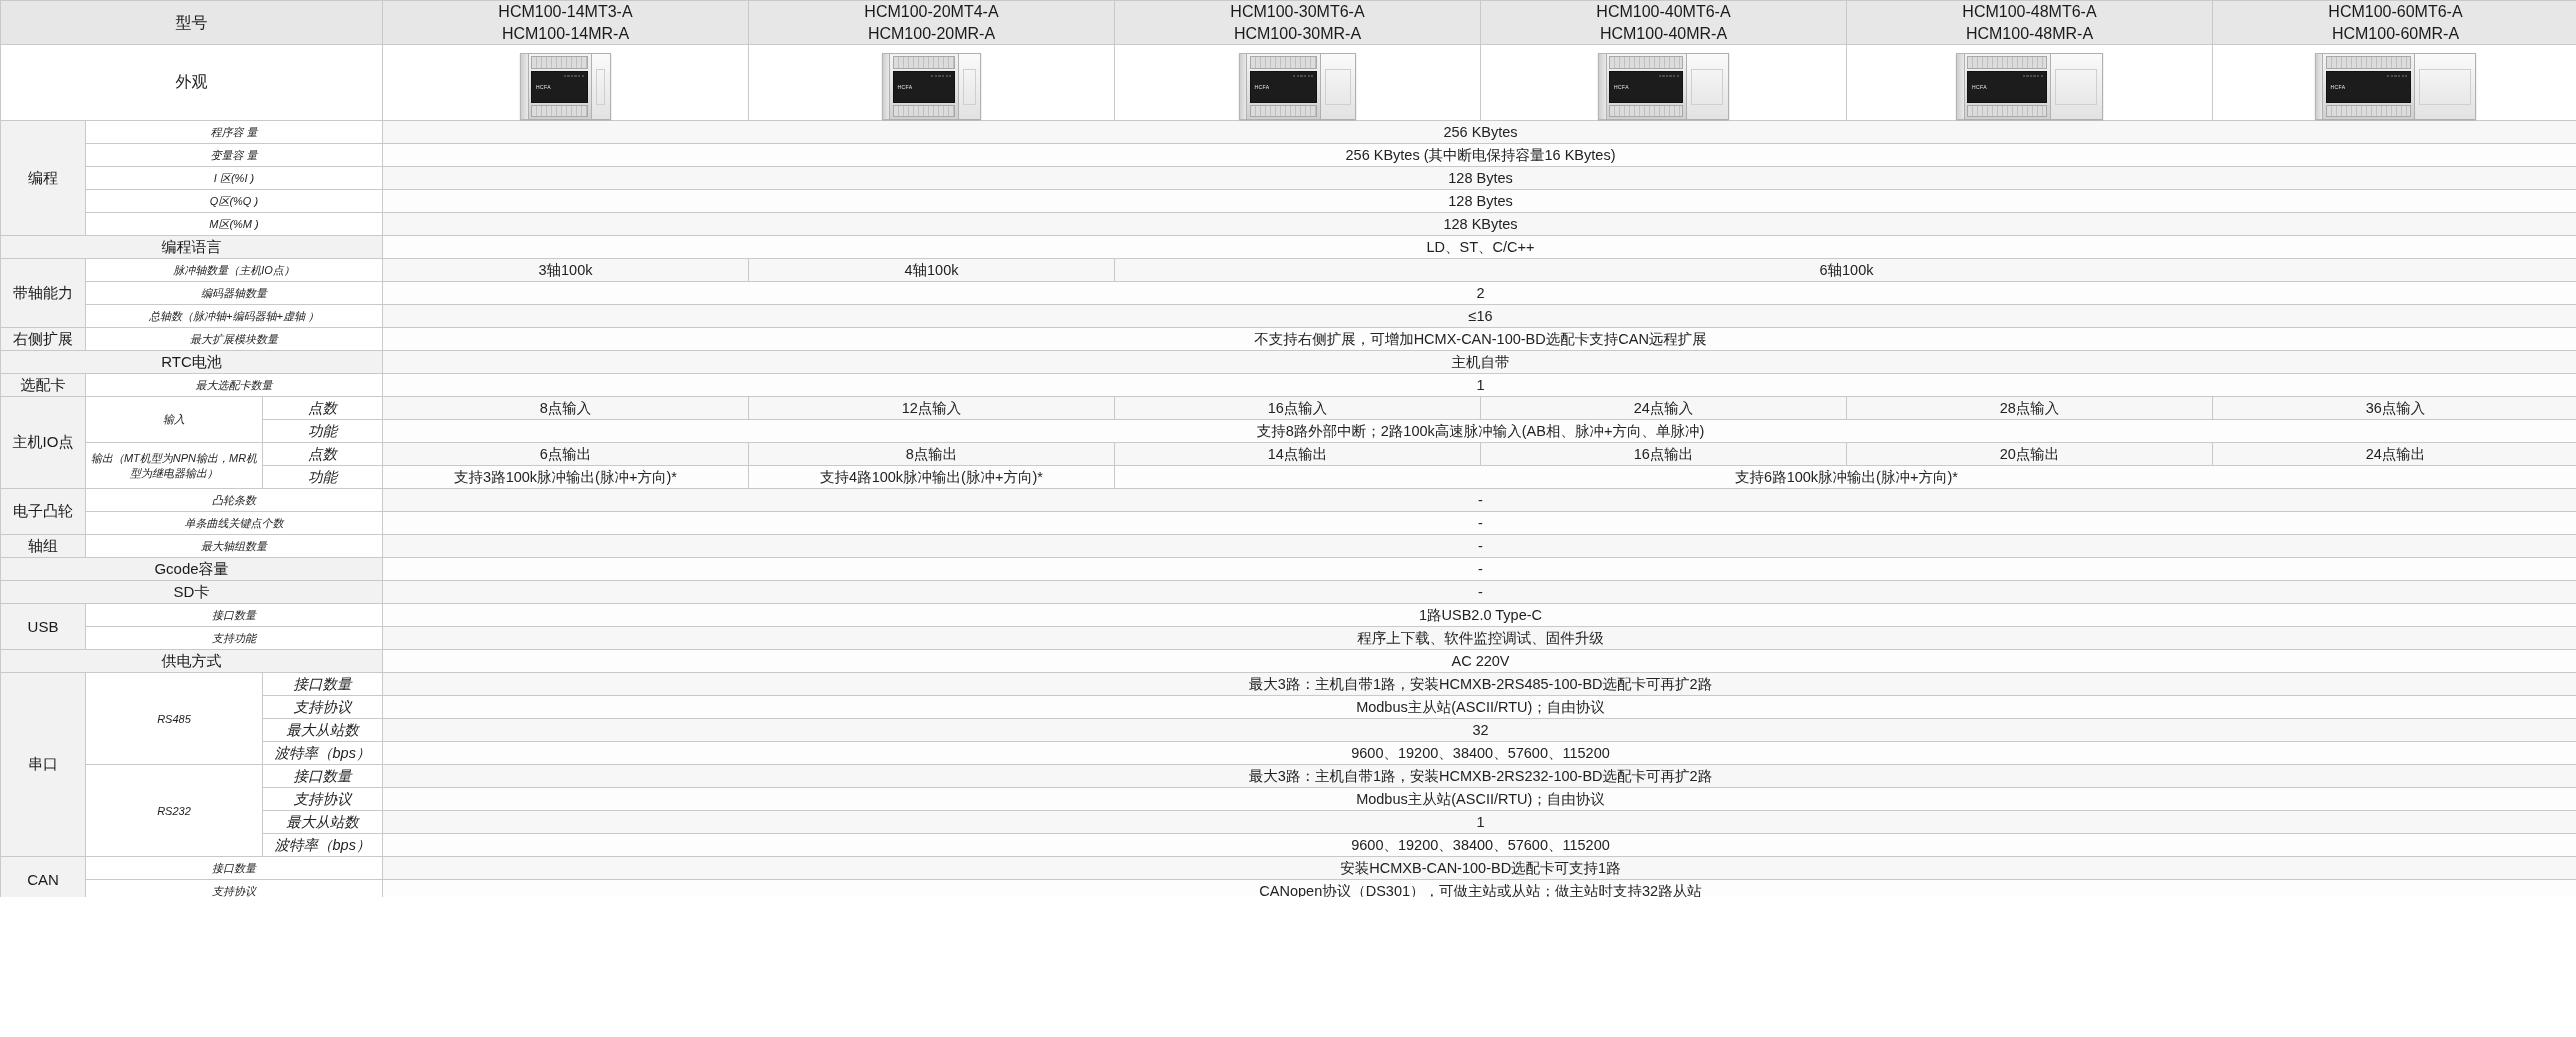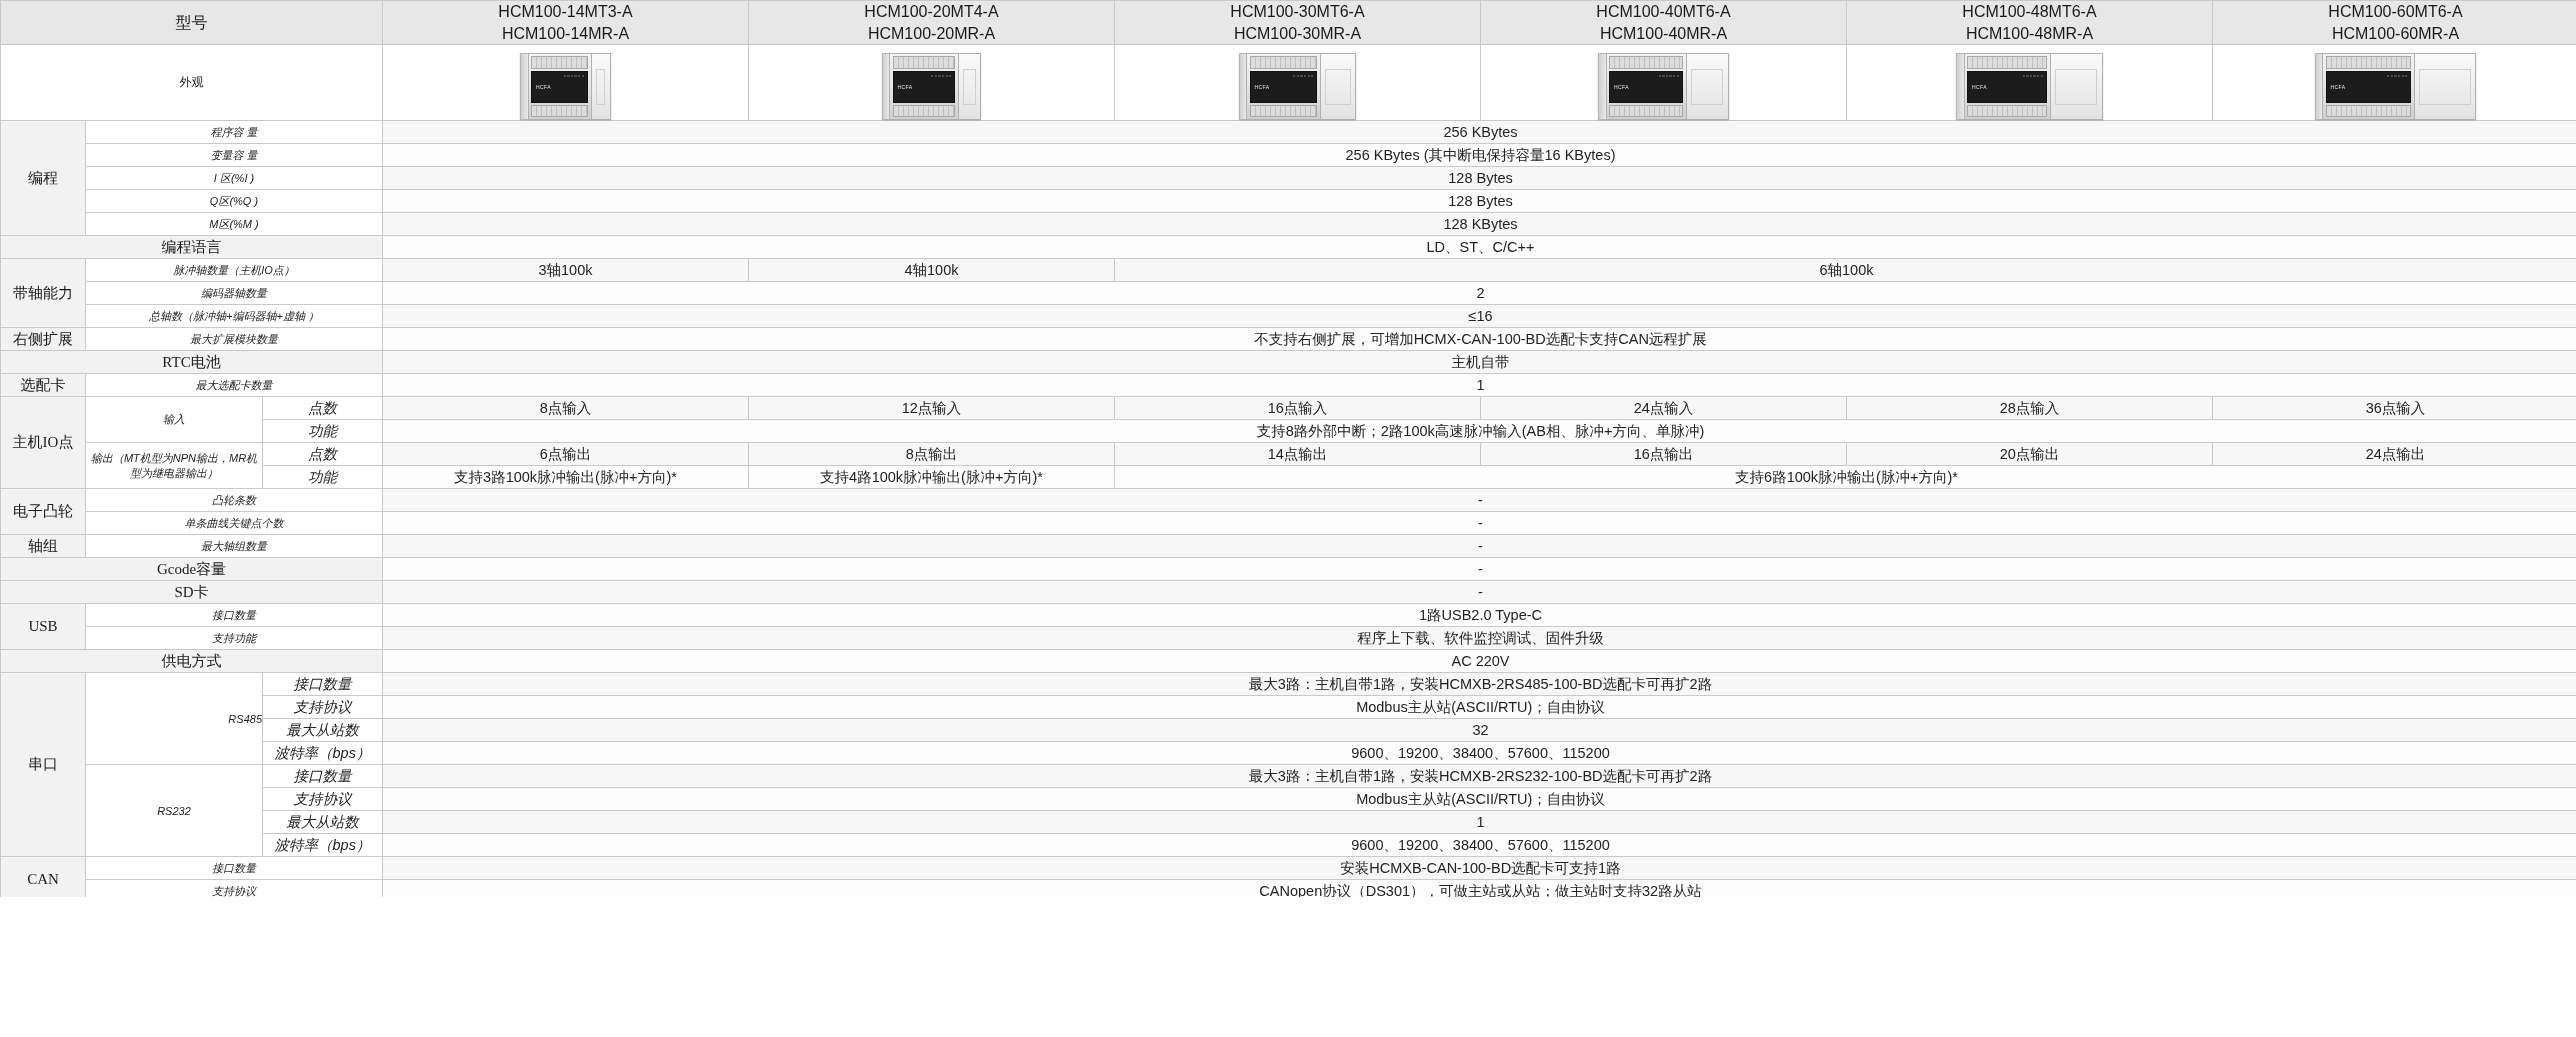--- a/index.html
+++ b/index.html
@@ -42,21 +42,20 @@
     font-size: 16px;
     height: 43px;
     color: #1a1a1a;
     line-height: 1.35;
   }
   .grp-cell {
     background: #f2f2f2;
     font-weight: bold;
     font-size: 15px;
     color: #1a1a1a;
-    font-family: Liberation Serif, serif;
   }
   .lbl-cell {
     background: #ffffff;
     text-align: left;
     padding-left: 8.7px;
     font-size: 11px;
     font-style: italic;
   }
   .sub-cell {
     background: #ffffff;
@@ -66,21 +65,21 @@
     font-style: italic;
   }
   .val-cell {
     background: #f7f7f7;
     font-size: 14.5px;
   }
   .val-cell.alt { background: #fdfdfd; }
   .appearance-row td { height: 78px; background:#ffffff; }
   .appearance-label {
     background: #ffffff;
-    font-size: 12px;
+    font-size: 16px;
     font-weight: bold;
   }
   .plc-wrap {
     width: 100%;
     height: 75px;
     display: flex;
     align-items: flex-end;
     justify-content: center;
   }
   
@@ -473,21 +472,21 @@
       <td class="val-cell" colspan="6">程序上下载、软件监控调试、固件升级</td>
     </tr>
 
     <tr>
       <td class="grp-cell" colspan="3">供电方式</td>
       <td class="val-cell alt" colspan="6">AC 220V</td>
     </tr>
 
     <tr>
       <td class="grp-cell" rowspan="8">串口</td>
-      <td class="lbl-cell" rowspan="4" style="text-align:right;padding-left:0">RS485</td>
+      <td class="lbl-cell" rowspan="4" style="text-align:center;padding-left:0">RS485</td>
       <td class="sub-cell">接口数量</td>
       <td class="val-cell" colspan="6">最大3路：主机自带1路，安装HCMXB-2RS485-100-BD选配卡可再扩2路</td>
     </tr>
     <tr>
       <td class="sub-cell">支持协议</td>
       <td class="val-cell alt" colspan="6">Modbus主从站(ASCII/RTU)；自由协议</td>
     </tr>
     <tr>
       <td class="sub-cell">最大从站数</td>
       <td class="val-cell" colspan="6">32</td>

